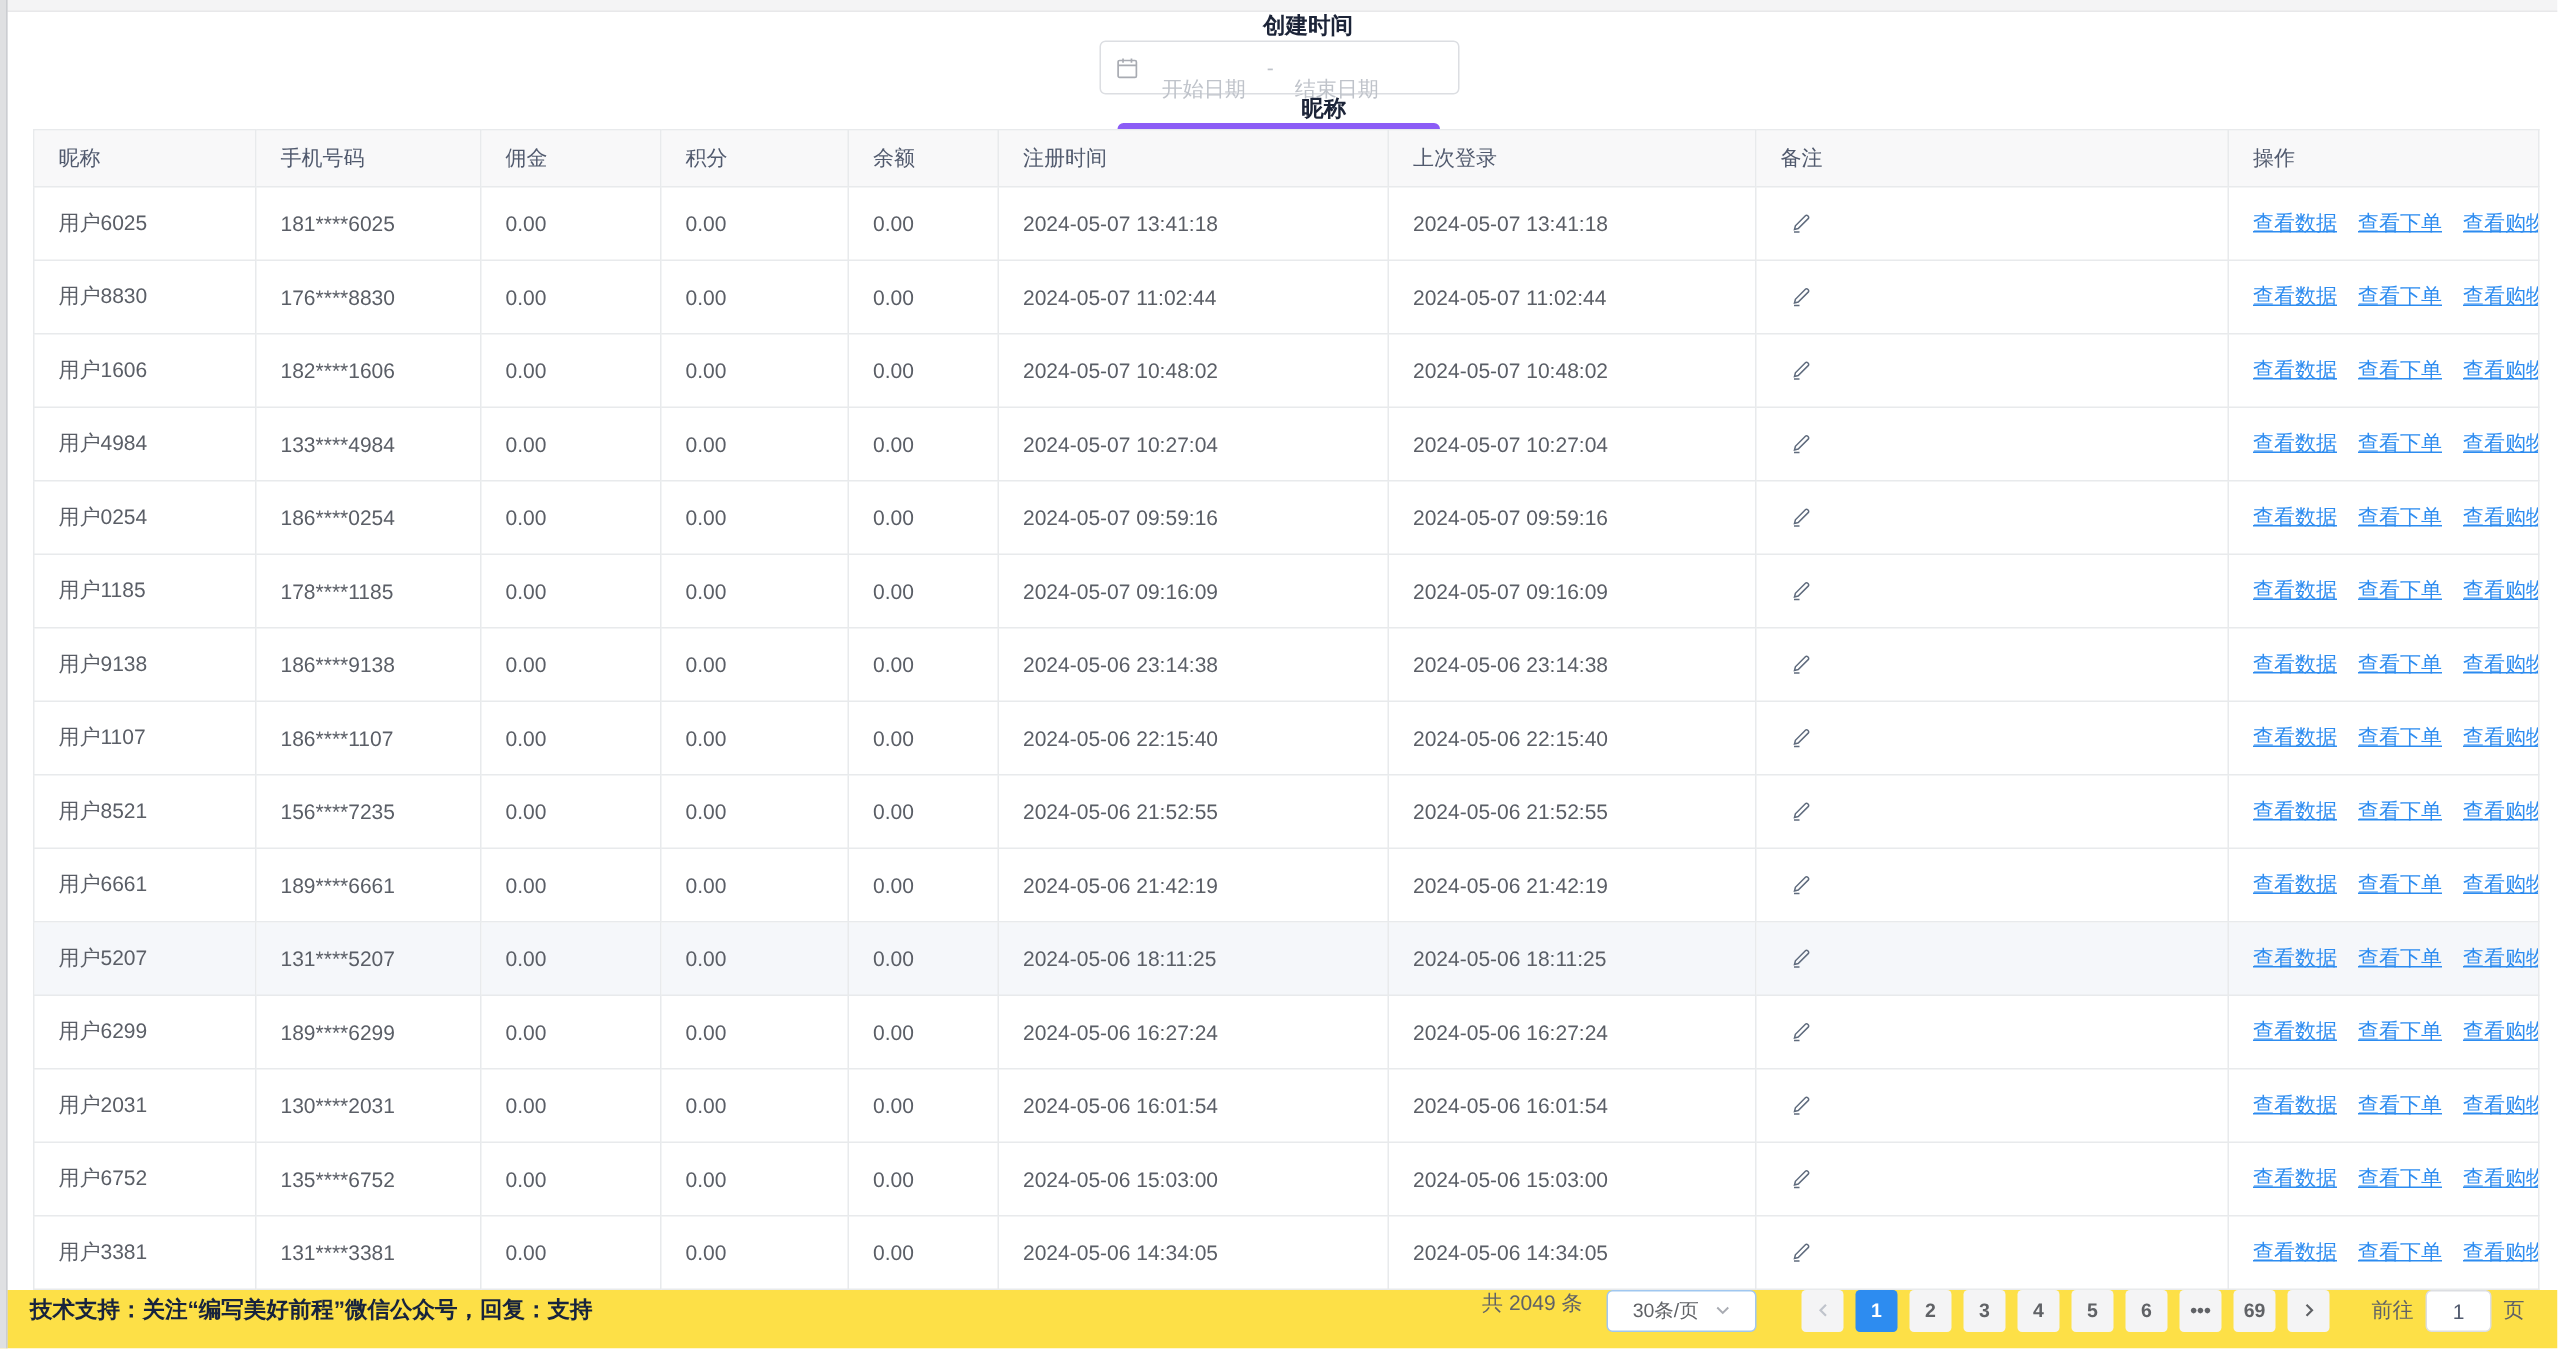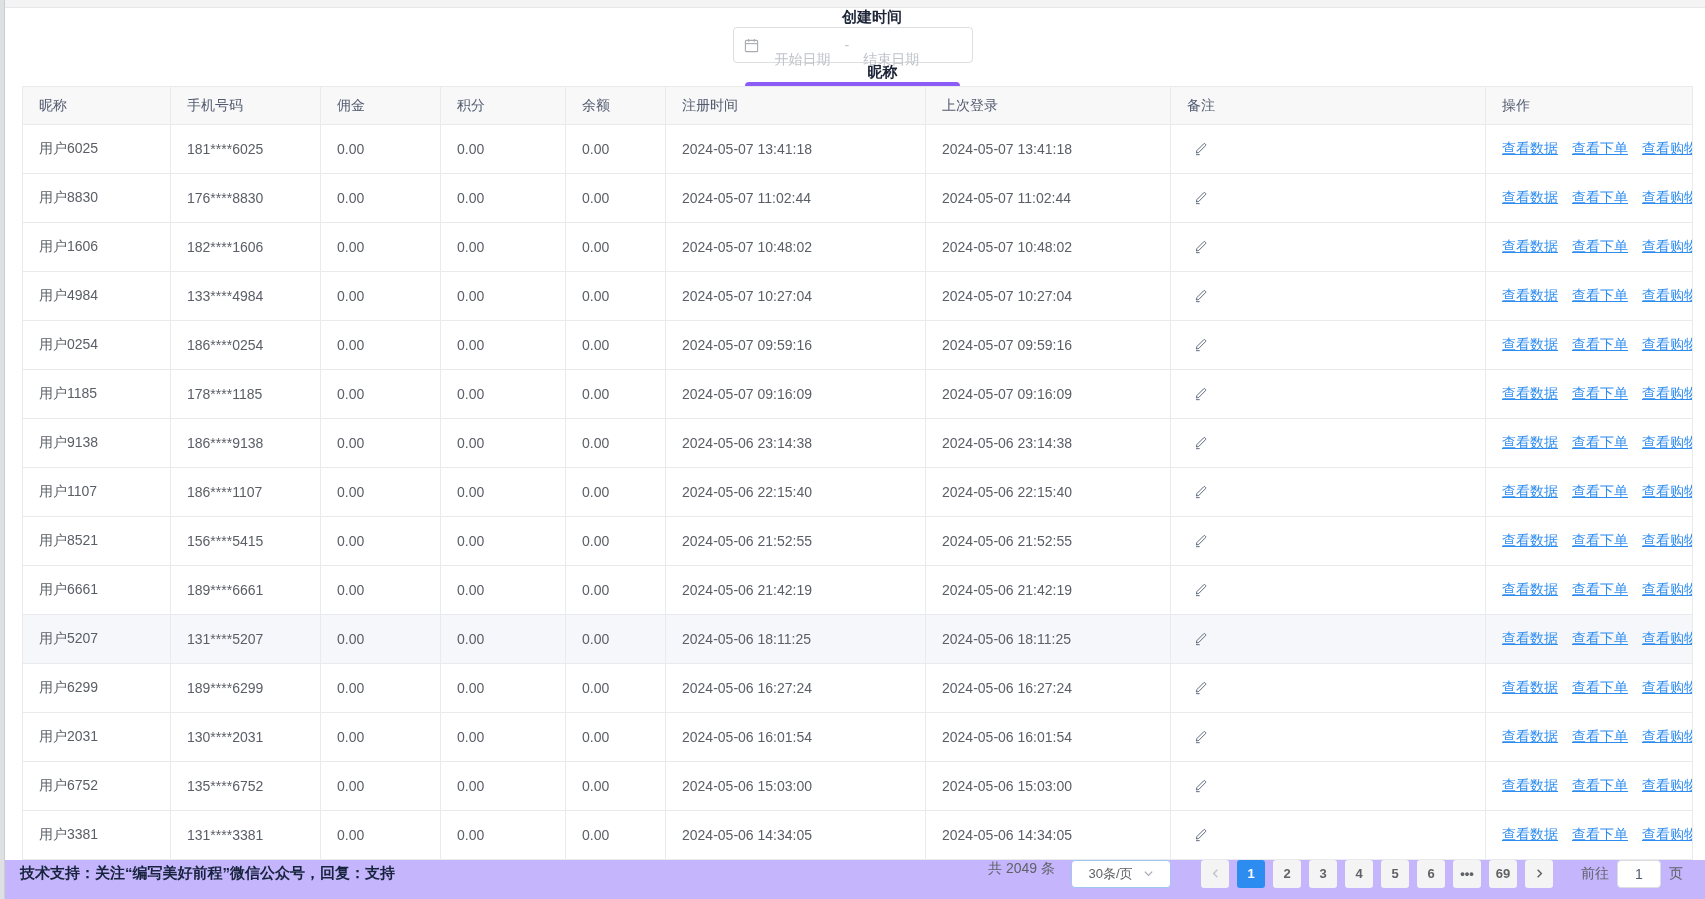--- a/index.html
+++ b/index.html
@@ -46,21 +46,21 @@
   th { height:38px; background:#f8f8f9; color:#515a6e; font-weight:normal; font-size:14px; }
   td { height:49px; color:#5a5e66; font-size:14px; }
   tr.hl td { background:#f5f7fa; }
   .op-link { color:var(--primary); text-decoration:underline; margin-right:14px; cursor:pointer; }
   .op-link:last-child { margin-right:0; }
   .pencil { display:inline-flex; margin-left:6px; cursor:pointer; }
 
   
   .footer-bar { position:absolute; left:0; bottom:0; width:100%; height:39px;
     display:flex; align-items:center; justify-content:space-between;
-    padding:0 22px 12px 20px; background:#c4b5fd; }
+    padding:0 22px 12px 20px; background:#fde047; }
   .support { font-weight:bold; font-size:15px; color:#17233d; }
   .pager { display:flex; align-items:flex-start; }
   .pg-total { color:#606266; margin-right:16px; }
   .pg-size { width:100px; height:28px; border:1px solid #a0c7f0; border-radius:4px;
     display:flex; align-items:center; justify-content:center; gap:10px;
     color:#606266; font-size:13px; background:#fff; margin-right:26px; cursor:pointer; }
   .pg-btn { min-width:28px; height:28px; margin:0 4px; border:none; border-radius:3px;
     background:#f4f4f5; color:#606266; font-size:13px; font-weight:bold;
     font-family:inherit; cursor:pointer; display:inline-flex; align-items:center; justify-content:center; }
   .pg-btn.active { background:var(--primary); color:#fff; }
@@ -294,21 +294,21 @@
     <svg width="16" height="16" viewBox="0 0 24 24" fill="none" stroke="#5f6b7d" stroke-width="1.5">
       <path d="M5 19.5 L5.9 15.8 L15.9 5.8 A1.6 1.6 0 0 1 18.2 5.8 L18.7 6.3 A1.6 1.6 0 0 1 18.7 8.6 L8.7 18.6 Z"></path>
       <line x1="4.5" y1="22" x2="10" y2="22"></line>
     </svg>
   </span>
 </td>
           <td><a class="op-link">查看数据</a><a class="op-link">查看下单</a><a class="op-link">查看购物车</a></td>
         </tr>
         <tr>
           <td>用户8521</td>
-          <td>156****5415</td>
+          <td>156****7235</td>
           <td>0.00</td>
           <td>0.00</td>
           <td>0.00</td>
           <td>2024-05-06 21:52:55</td>
           <td>2024-05-06 21:52:55</td>
           <td>
   <span class="pencil">
     <svg width="16" height="16" viewBox="0 0 24 24" fill="none" stroke="#5f6b7d" stroke-width="1.5">
       <path d="M5 19.5 L5.9 15.8 L15.9 5.8 A1.6 1.6 0 0 1 18.2 5.8 L18.7 6.3 A1.6 1.6 0 0 1 18.7 8.6 L8.7 18.6 Z"></path>
       <line x1="4.5" y1="22" x2="10" y2="22"></line>

